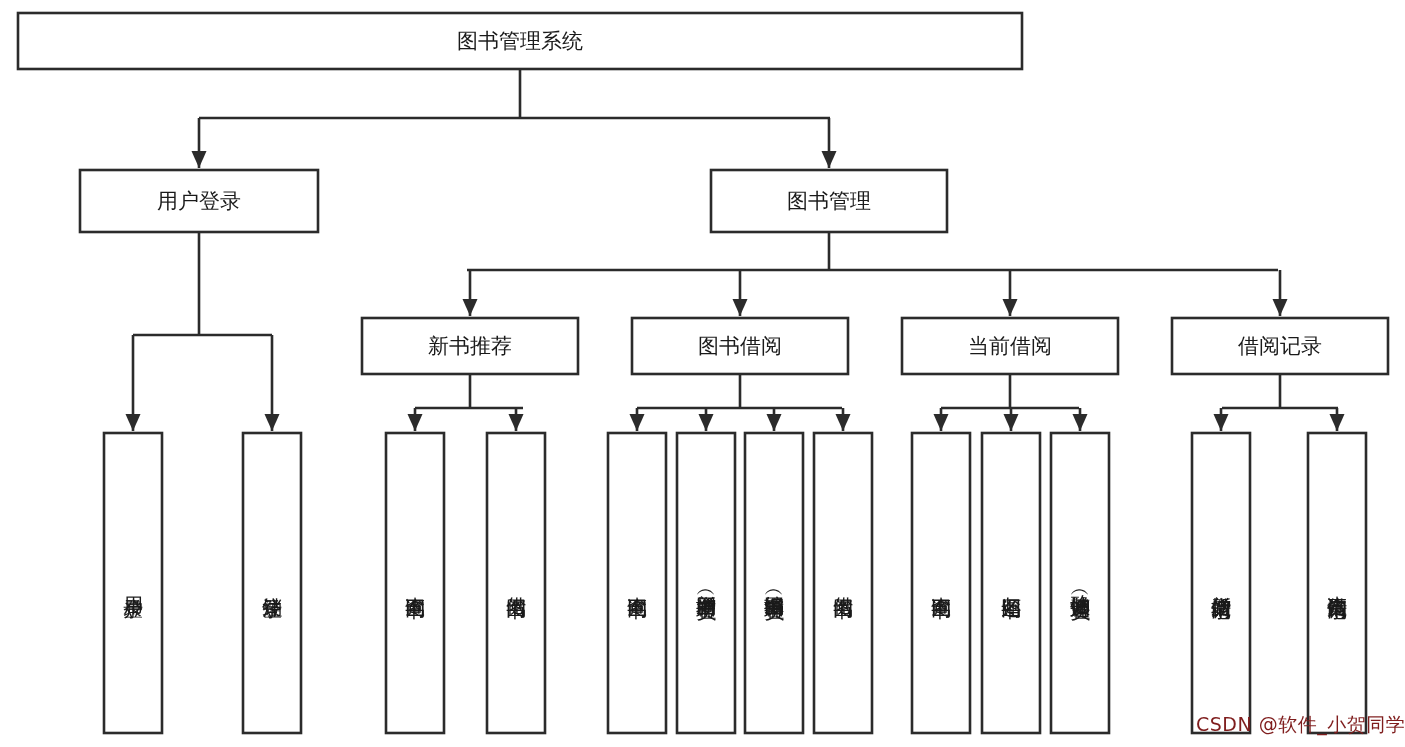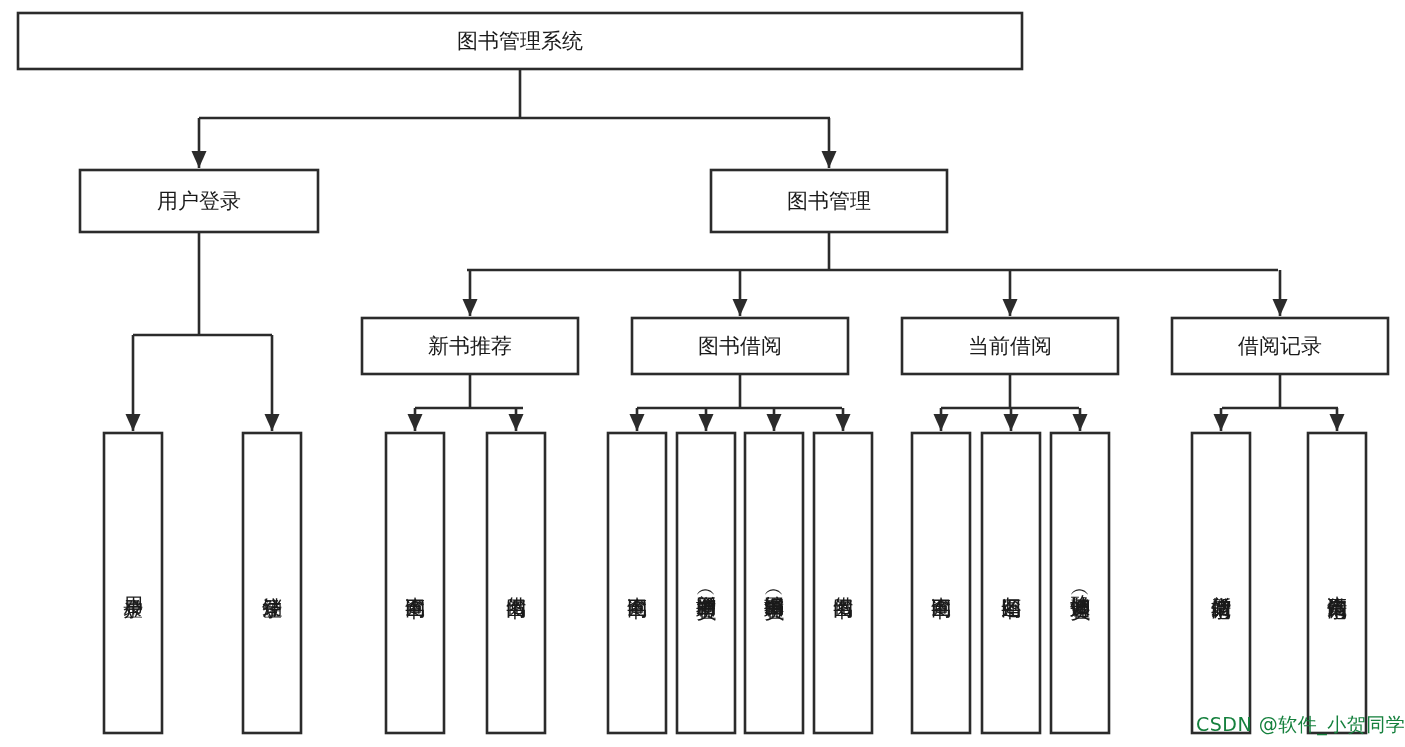--- a/index.html
+++ b/index.html
@@ -179,14 +179,14 @@
       <div class="leaf-label" style="left: 677px; top: 433px; width: 58px; height: 300px;">新增图书（管理员）</div>
       <div class="leaf-label" style="left: 745px; top: 433px; width: 58px; height: 300px;">编辑图书（管理员）</div>
       <div class="leaf-label" style="left: 814px; top: 433px; width: 58px; height: 300px;">借阅图书</div>
       <div class="leaf-label" style="left: 912px; top: 433px; width: 58px; height: 300px;">查询图书</div>
       <div class="leaf-label" style="left: 982px; top: 433px; width: 58px; height: 300px;">归还图书</div>
       <div class="leaf-label" style="left: 1051px; top: 433px; width: 58px; height: 300px;">确认归还（管理员）</div>
       <div class="leaf-label" style="left: 1192px; top: 433px; width: 58px; height: 300px;">新增借阅记录</div>
       <div class="leaf-label" style="left: 1308px; top: 433px; width: 58px; height: 300px;">查询借阅记录</div>
     </div>
 
-  <div class="watermark" style="left: 1196px; top: 712px; color: #15803d;">CSDN @软件_小贺同学</div>
+  <div class="watermark" style="left: 1196px; top: 712px; color: #7f1d1d;">CSDN @软件_小贺同学</div>
 </div>
 
 </body></html>

